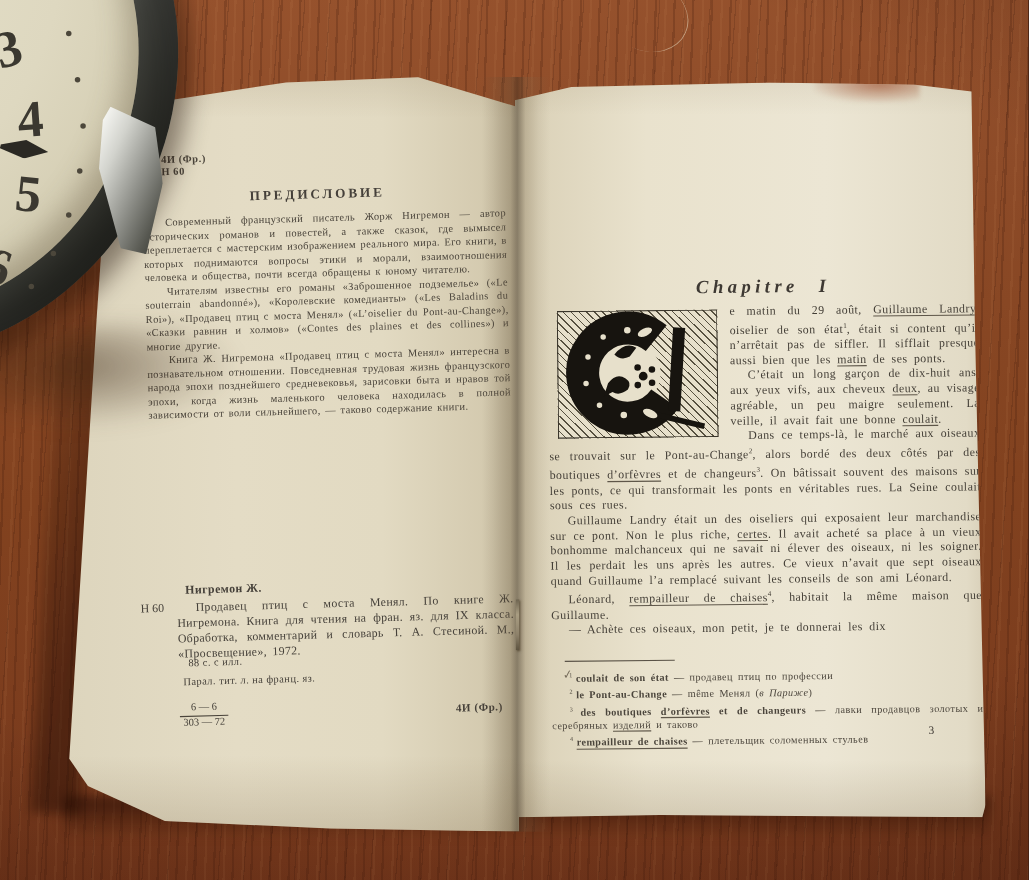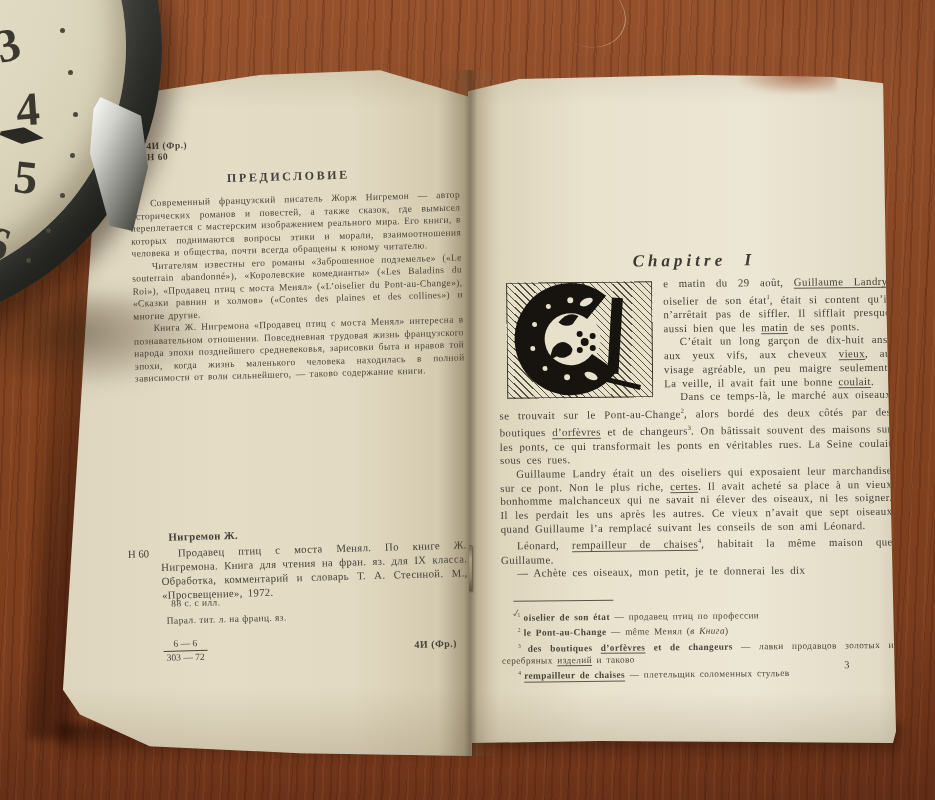--- a/index.html
+++ b/index.html
@@ -155,31 +155,31 @@
                 <circle cx="86" cy="54" r="3"></circle>
                 <circle cx="86" cy="66" r="3"></circle>
               <circle cx="73" cy="52" r="3"></circle>
                 <circle cx="73" cy="68" r="3"></circle>
             </g>
             <path d="M46 66 q8 -10 16 -4 q6 4 2 10 q-8 6 -14 2 l-8 4 z" fill="#17140f"></path>
             <path d="M52 40 q10 -12 20 -6 l-6 8 q-8 4 -14 -2z" fill="#17140f"></path>
           </svg>
         </div>
         <p class="first"><span>e matin du 29 août, </span><span class="seg-u">Guillaume Landry</span><span>, oiselier de son état</span><span class="seg-p">1</span><span>, était si content qu’il n’arrêtait pas de siffler. Il sifflait presque aussi bien que les </span><span class="seg-u">matin</span><span> de ses ponts.</span></p>
-        <p><span>C’était un long garçon de dix-huit ans, aux yeux vifs, aux cheveux </span><span class="seg-u">vieux</span><span>, au visage agréable, un peu maigre seulement. La veille, il avait fait une bonne </span><span class="seg-u">coulait</span><span>.</span></p>
+        <p><span>C’était un long garçon de dix-huit ans, aux yeux vifs, aux cheveux </span><span class="seg-u">deux</span><span>, au visage agréable, un peu maigre seulement. La veille, il avait fait une bonne </span><span class="seg-u">coulait</span><span>.</span></p>
         <p><span>Dans ce temps-là, le marché aux oiseaux se trouvait sur le Pont-au-Change</span><span class="seg-p">2</span><span>, alors bordé des deux côtés par des boutiques </span><span class="seg-u">d’orfèvres</span><span> et de changeurs</span><span class="seg-p">3</span><span>. On bâtissait souvent des maisons sur les ponts, ce qui transformait les ponts en véritables rues. La Seine coulait sous ces rues.</span></p>
         <p><span>Guillaume Landry était un des oiseliers qui exposaient leur marchandise sur ce pont. Non le plus riche, </span><span class="seg-u">certes</span><span>. Il avait acheté sa place à un vieux bonhomme malchanceux qui ne savait ni élever des oiseaux, ni les soigner. Il les perdait les uns après les autres. Ce vieux n’avait que sept oiseaux quand Guillaume l’a remplacé suivant les conseils de son ami Léonard.</span></p>
         <p><span>Léonard, </span><span class="seg-u">rempailleur de chaises</span><span class="seg-p">4</span><span>, habitait la même maison que Guillaume.</span></p>
         <p><span>— Achète ces oiseaux,  mon petit, je te donnerai les dix</span></p>
       </div>
       <div class="fn-rule"></div>
       <div class="checkmark">✓</div>
       <div class="rp-footnotes">
-        <p><span class="seg-p">1 </span><span class="seg-b">oiselier de son état</span><span> — продавец птиц по профессии</span></p>
-        <p><span class="seg-p">2 </span><span class="seg-b">le Pont-au-Change</span><span> — même Менял (</span><span class="seg-i">в Книга</span><span>)</span></p>
+        <p><span class="seg-p">1 </span><span class="seg-b">coulait de son état</span><span> — продавец птиц по профессии</span></p>
+        <p><span class="seg-p">2 </span><span class="seg-b">le Pont-au-Change</span><span> — même Менял (</span><span class="seg-i">в Париже</span><span>)</span></p>
         <p><span class="seg-p">3 </span><span class="seg-b">des boutiques </span><span class="seg-b seg-u">d’orfèvres</span><span class="seg-b"> et de changeurs</span><span> — лавки продавцов золотых и серебряных </span><span class="seg-u">изделий</span><span> и таково</span></p>
         <p><span class="seg-p">4 </span><span class="seg-b seg-u">rempailleur de chaises</span><span> — плетельщик соломенных стульев</span></p>
       </div>
       <div class="rp-pagenum">3</div>
     </div>
   </div>
 
   <div class="gutter"></div>
   <div class="staple"></div>
 

